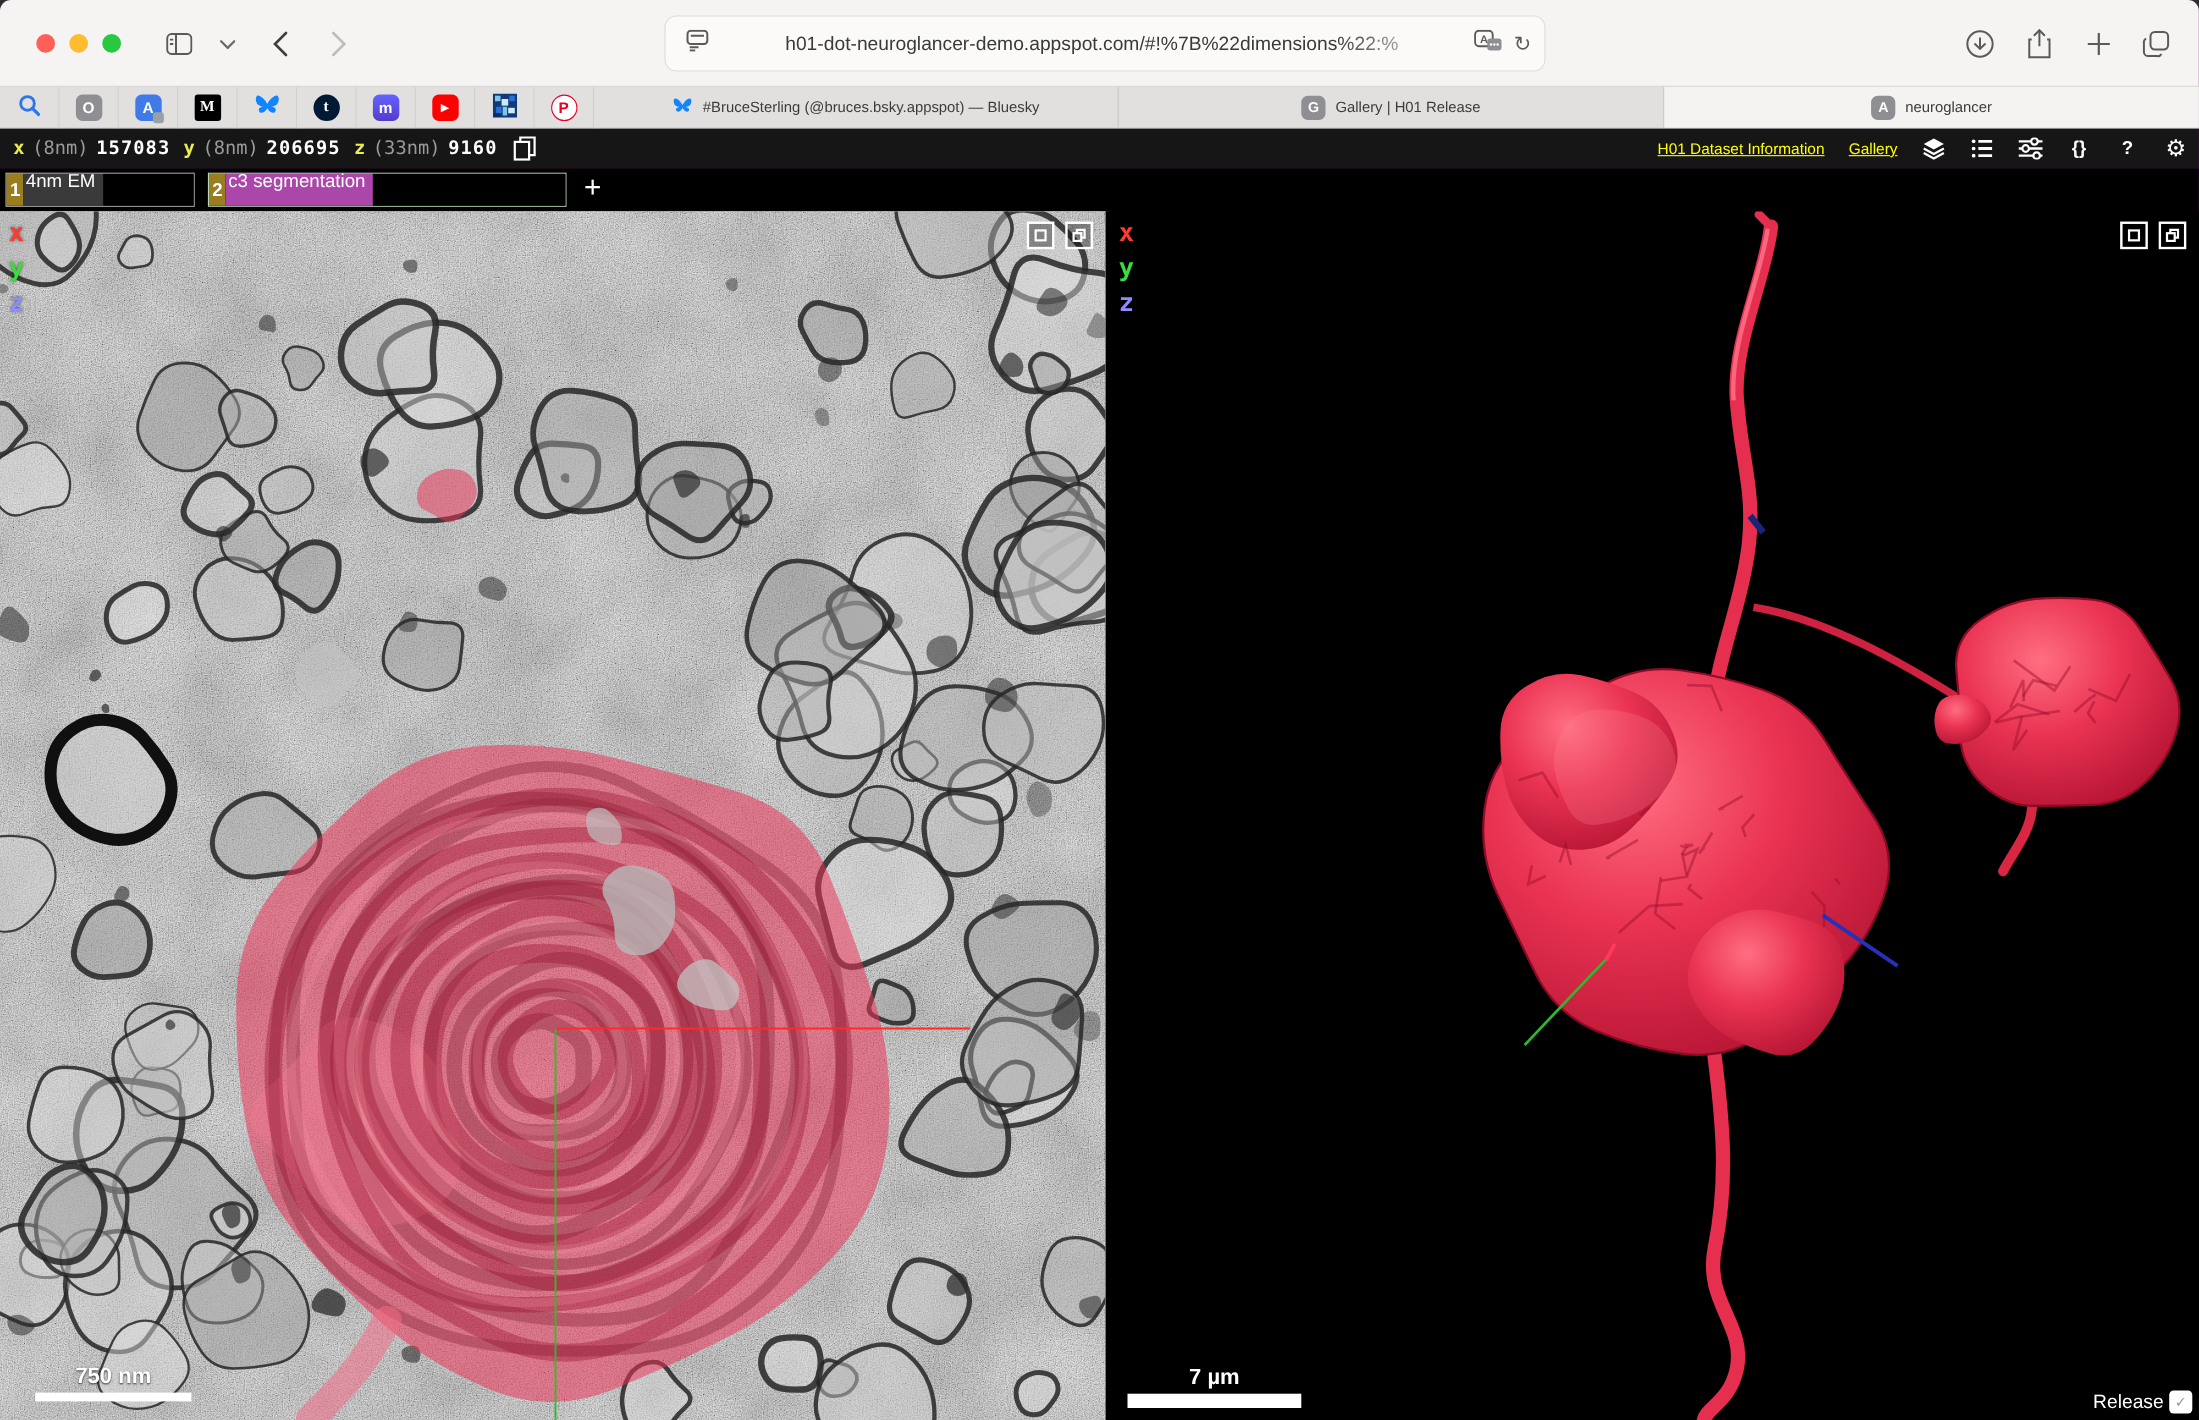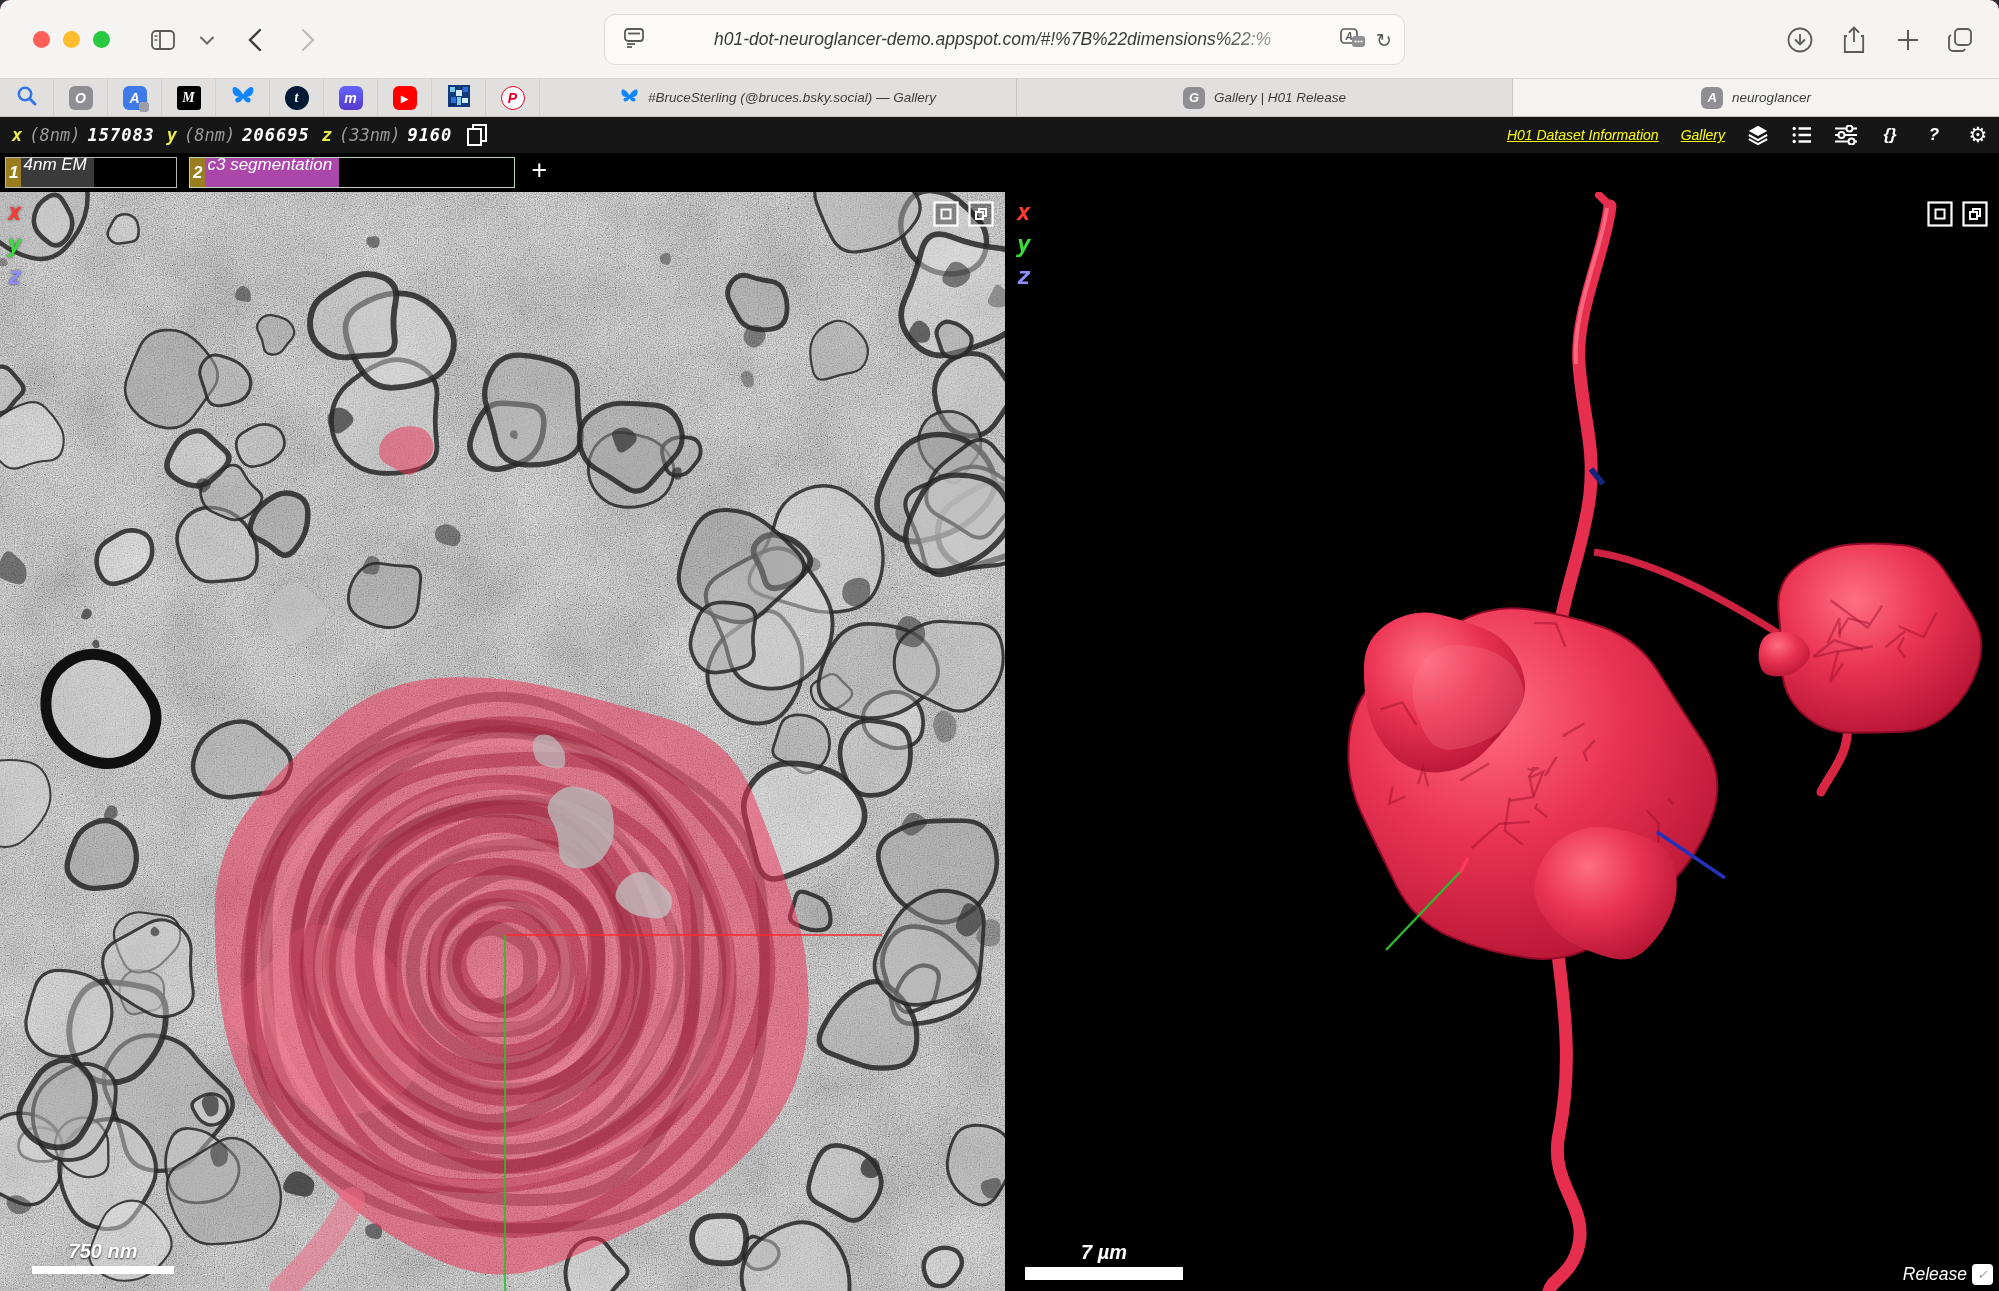--- a/index.html
+++ b/index.html
@@ -1,18 +1,18 @@
 <!DOCTYPE html>
 <html><head>
 <meta charset="utf-8">
 <style>
   * { margin:0; padding:0; box-sizing:border-box; }
   html,body { background:#2e2e2e; }
   body { width:1999px; height:1291px; position:relative; font-family:"Liberation Sans",sans-serif; overflow:hidden; }
-  .window { position:absolute; inset:0; border-radius:10px 10px 0 0; overflow:hidden; background:#701a75;font-style:italic; }
+  .window { position:absolute; inset:0; border-radius:10px 10px 0 0; overflow:hidden; background:#701a75; }
 
   
   .toolbar { position:absolute; left:0; top:0; width:1999px; height:79px; background:#f6f4f3; border-bottom:1px solid #d8d6d5; }
   .traffic { position:absolute; left:33px; top:31px; display:flex; gap:13px; }
   .tl { width:17px; height:17px; border-radius:50%; }
   .tl.red { background:#ff5f57; } .tl.yellow { background:#febc2e; } .tl.green { background:#28c840; }
   .tbicon { position:absolute; top:26px; width:28px; height:28px; display:flex; align-items:center; justify-content:center; color:#5a5a5a; }
   .urlbar { position:absolute; left:604px; top:14px; width:801px; height:51px; background:#fbfaf9; border:1px solid #ddshift; border:1px solid #dedcdb; border-radius:11px; display:flex; align-items:center; padding:0 12px; }
   .urlbar .proxy { flex:0 0 auto; margin-left:6px; }
   .url-text { flex:1; text-align:center; font-size:17.5px; color:#3a3a3a; white-space:nowrap; overflow:hidden;
@@ -211,21 +211,21 @@
     <div class="pincell">
       <span class="fav" style="background:#fff; color:#e60023; border-radius:50%; border:1.5px solid #e60023">P</span>
     </div>
 
     <div class="tab" style="width:477px">
       <span>
         <svg width="19" height="17" viewBox="0 0 24 22">
             <path d="M12 9.5 C9.5 4.5 4.5 0.8 2.6 2.2 C0.8 3.6 1.6 8.2 3.4 10 C4.6 11.2 6.8 11.8 8.6 11.9 C5.8 12.4 3.4 13.5 4.6 16.2 C5.8 18.9 9.8 17.4 12 13.3 C14.2 17.4 18.2 18.9 19.4 16.2 C20.6 13.5 18.2 12.4 15.4 11.9 C17.2 11.8 19.4 11.2 20.6 10 C22.4 8.2 23.2 3.6 21.4 2.2 C19.5 0.8 14.5 4.5 12 9.5 Z" fill="#1185fe"></path>
           </svg>
       </span>
-      <span>#BruceSterling (@bruces.bsky.social) — Gallery</span>
+      <span>#BruceSterling (@bruces.bsky.appspot) — Bluesky</span>
     </div>
     <div class="tab" style="width:496px">
       <span class="badge">G</span>
       <span>Gallery | H01 Release</span>
     </div>
     <div class="tab active" style="flex:1; border-right:none">
       <span class="badge">A</span>
       <span>neuroglancer</span>
     </div>
   </div>

